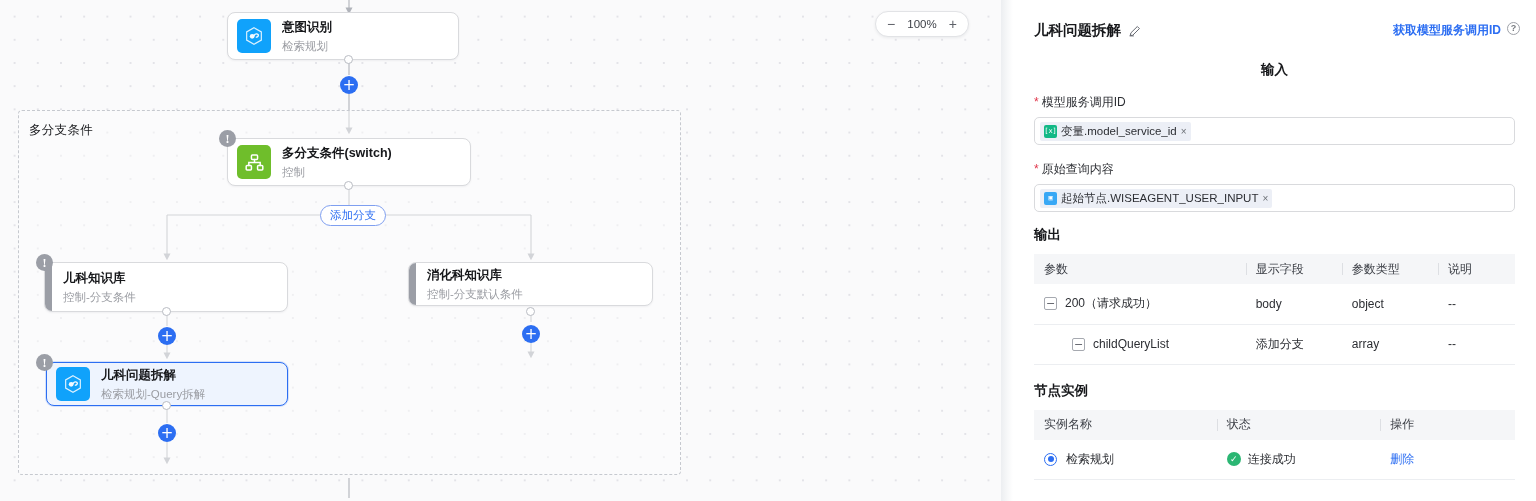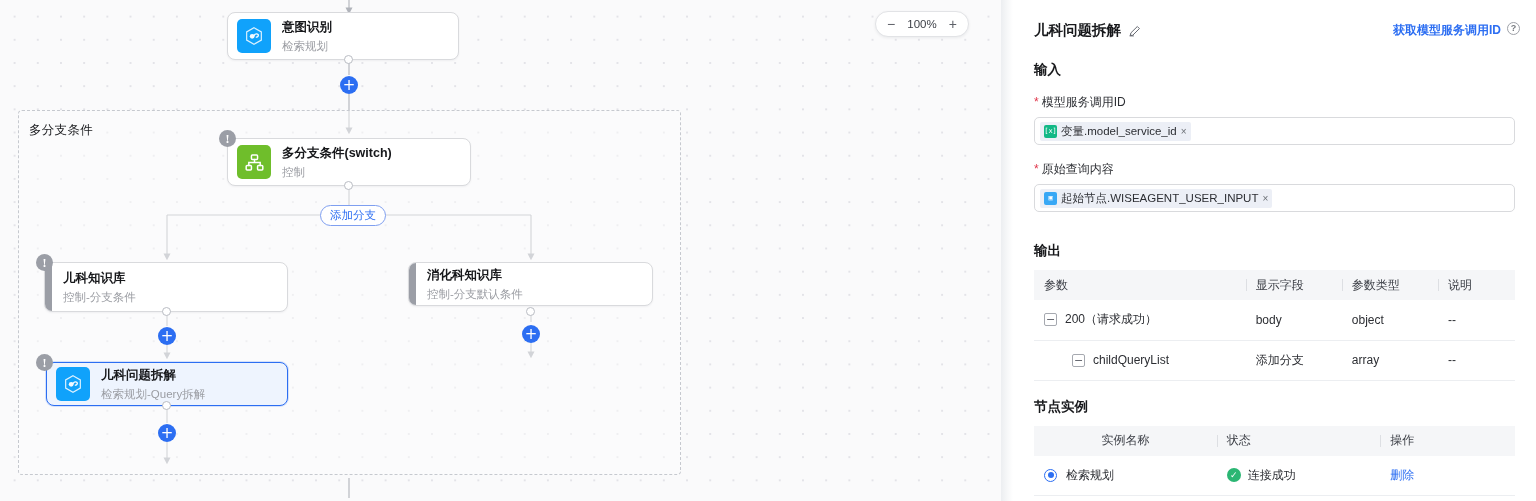--- a/index.html
+++ b/index.html
@@ -317,21 +317,21 @@
           <path d="M4 19 L5 15.2 L16 4.3 L19.6 7.9 L8.6 18.8 Z"></path>
           <path d="M3.4 20.4 L9.4 20.4"></path>
         </svg>
       </span>
       <span class="pnl-head-right">
         <a class="link-blue">获取模型服务调用ID</a>
         <span class="qmark">?</span>
       </span>
     </div>
 
-    <div class="sect-title" style="margin-top:21px;">输入</div>
+    <div class="sect-title" style="margin-top:21px;text-align:center;">输入</div>
 
     <div class="fld-label" style="margin-top:15px;">
       <span class="req">*</span>
       <span>模型服务调用ID</span>
     </div>
     <div class="inp">
       <span class="chip">
         <span class="chip-ic green">[x]</span>
         <span class="chip-tx">变量.model_service_id</span>
         <span class="chip-x">×</span>
@@ -343,21 +343,21 @@
       <span>原始查询内容</span>
     </div>
     <div class="inp">
       <span class="chip">
         <span class="chip-ic blue">▣</span>
         <span class="chip-tx">起始节点.WISEAGENT_USER_INPUT</span>
         <span class="chip-x">×</span>
       </span>
     </div>
 
-    <div class="sect-title" style="margin-top:30px;">输出</div>
+    <div class="sect-title" style="margin-top:14px;">输出</div>
 
     <table class="tbl" style="margin-top:10px;">
       <thead>
         <tr>
           <th style="width:44%;">参数</th>
           <th style="width:20%;">显示字段</th>
           <th style="width:20%;">参数类型</th>
           <th style="width:16%;">说明</th>
         </tr>
       </thead>
@@ -386,21 +386,21 @@
         </tr>
       </tbody>
     </table>
 
     <div class="sect-title" style="margin-top:17px;">节点实例</div>
 
 
     <table class="tbl" style="margin-top:10px;">
       <thead>
         <tr>
-          <th style="width:38%;text-align:center;">实例名称</th>
+          <th style="width:38%;">实例名称</th>
           <th style="width:34%;">状态</th>
           <th style="width:28%;">操作</th>
         </tr>
       </thead>
       <tbody>
         <tr>
           <td>
             <span class="cellflex">
               <span class="radio">
                   <i></i>

